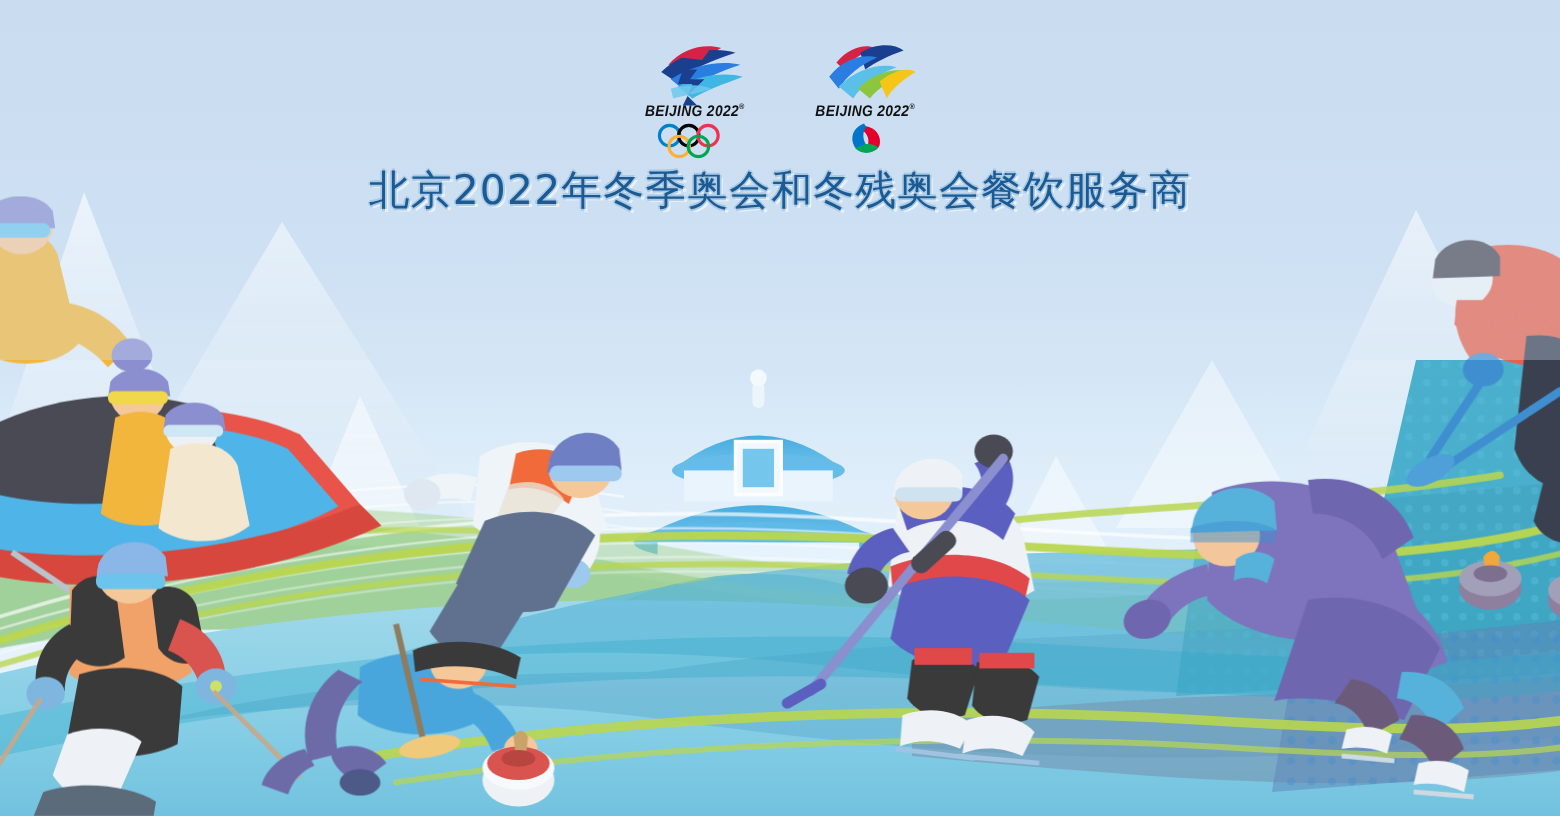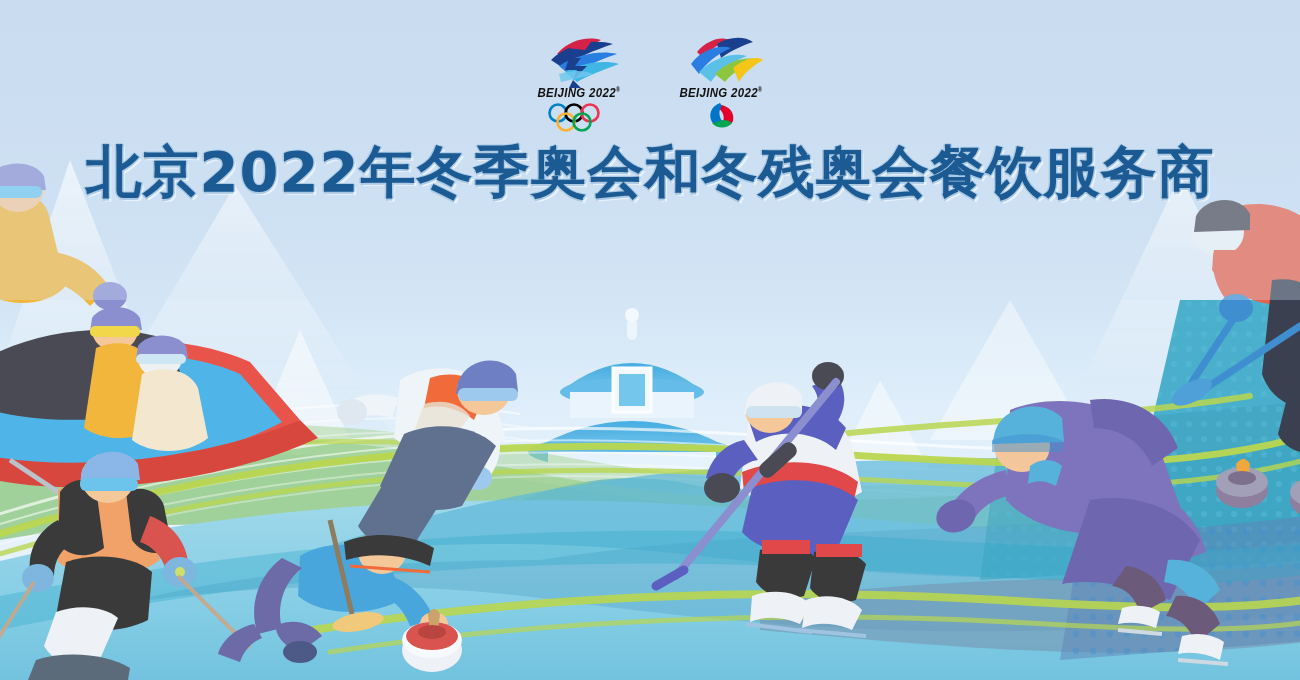--- a/index.html
+++ b/index.html
@@ -19,21 +19,21 @@
     font-size:11.5px;font-weight:bold;font-style:italic;color:#111;
     letter-spacing:.3px;font-family:"Liberation Sans",sans-serif;
     transform:scaleY(1.12);
   }
   .emblem .tm{font-size:6px;vertical-align:super;font-style:normal;}
   .ringsbox{position:absolute;left:0;right:0;top:72px;display:flex;justify-content:center;}
 
   
   #title{
     position:absolute;left:0;right:0;top:140px;text-align:center;z-index:45;
-    font-size:56px;line-height:1.15;font-weight:bold;color:#1b5a93;
+    font-size:34px;line-height:1.15;font-weight:normal;color:#1b5a93;
     letter-spacing:1px;
     font-family:"DejaVu Sans","Liberation Sans",sans-serif;
     text-shadow:
        1.5px 0 0 #a9c9e4,-1.5px 0 0 #a9c9e4,0 1.5px 0 #a9c9e4,0 -1.5px 0 #a9c9e4,
        2.5px 2.5px 0 rgba(255,255,255,.55);
     white-space:nowrap;
   }
 </style>
 </head>
 <body>

